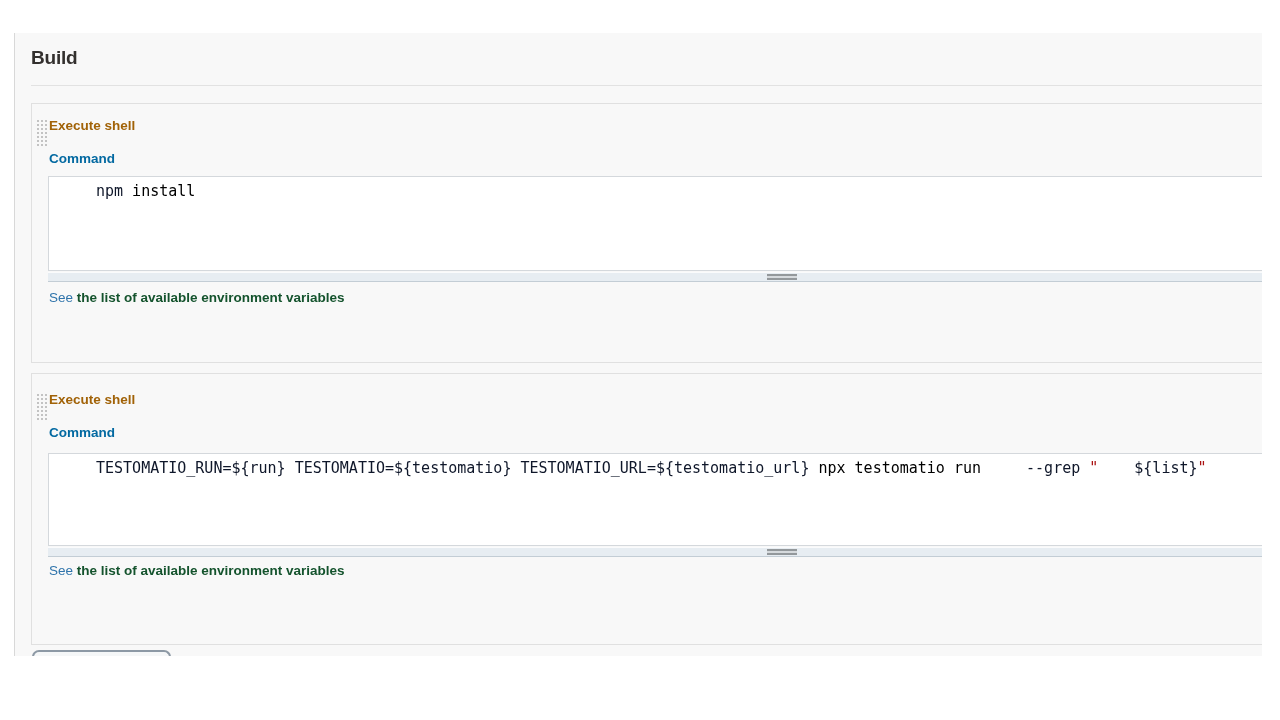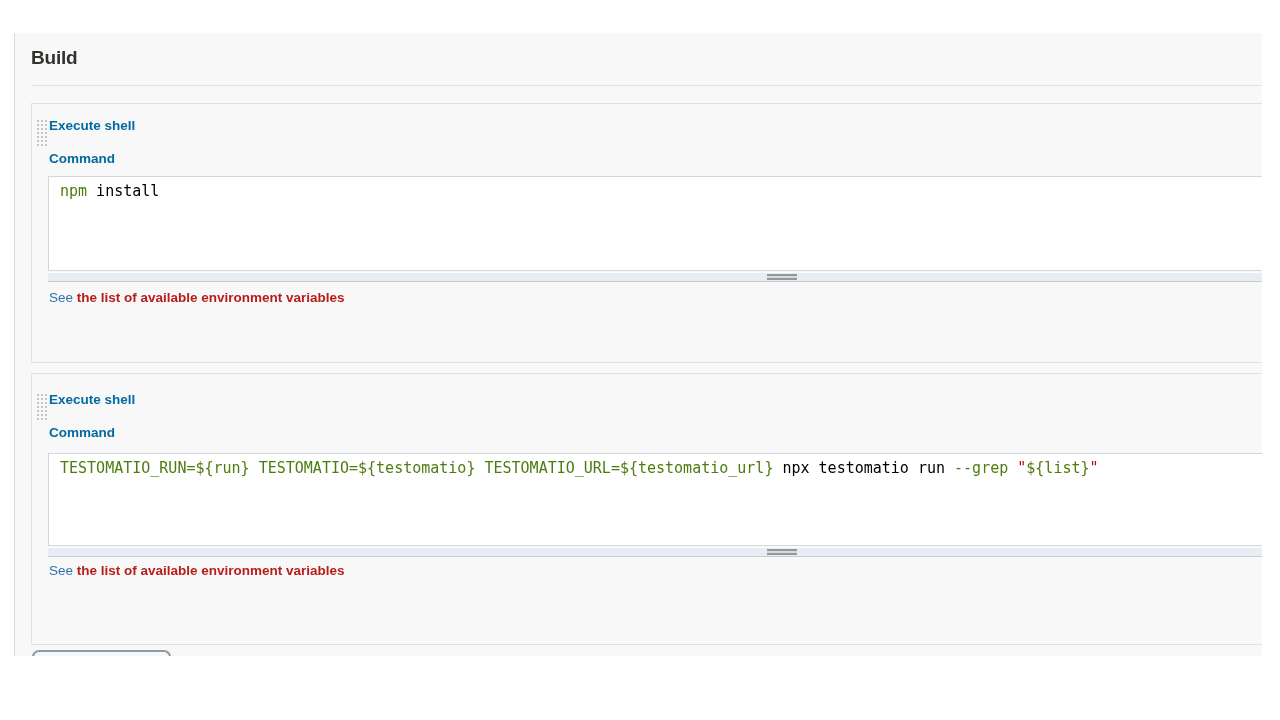--- a/index.html
+++ b/index.html
@@ -60,21 +60,21 @@
     background-position: 1px 1px;
     cursor: grab;
   }
   .b2 .drag-handle { top: 18px; }
 
   .step-title {
     position: absolute;
     left: 17px; top: 14px;
     font-size: 13.5px;
     font-weight: bold;
-    color: #0369a1;
+    color: #a16207;
   }
   .b2 .step-title { top: 18px; }
 
   .cmd-label {
     position: absolute;
     left: 17px; top: 47px;
     font-size: 13.5px;
     font-weight: bold;
     color: #0369a1;
   }
@@ -91,21 +91,21 @@
   .b2 .codebox { top: 79px; height: 93px; }
 
   .code-line {
     padding: 5px 0 0 11px;
     font-family: "DejaVu Sans Mono", "Liberation Mono", monospace;
     font-size: 15px;
     line-height: 18px;
     white-space: pre;
     color: #333333;
   }
-  .tok-purple { color: #4d7c0f; }
+  .tok-purple { color: #0f172a; margin-left: 36px; }
   .tok-plain  { color: #000000; }
   .tok-red    { color: #aa1111; }
 
   .hscroll-bar {
     position: absolute;
     left: 16px; top: 168px;
     width: 1468px; height: 10px;
     background: #e7edf2;
     border-top: 1px solid #fafbfc;
     border-bottom: 1px solid #c3cdd5;
@@ -122,21 +122,21 @@
   }
 
   .help-line {
     position: absolute;
     left: 17px; top: 186px;
     font-size: 13.5px;
     color: #2f74ab;
   }
   .b2 .help-line { top: 189px; }
   .help-line a {
-    color: #b91c1c;
+    color: #14532d;
     font-weight: bold;
     text-decoration: none;
     cursor: pointer;
   }
 
   
   .add-step-button {
     position: absolute;
     left: 17px; top: 617px;
     width: 139px; height: 24px;

